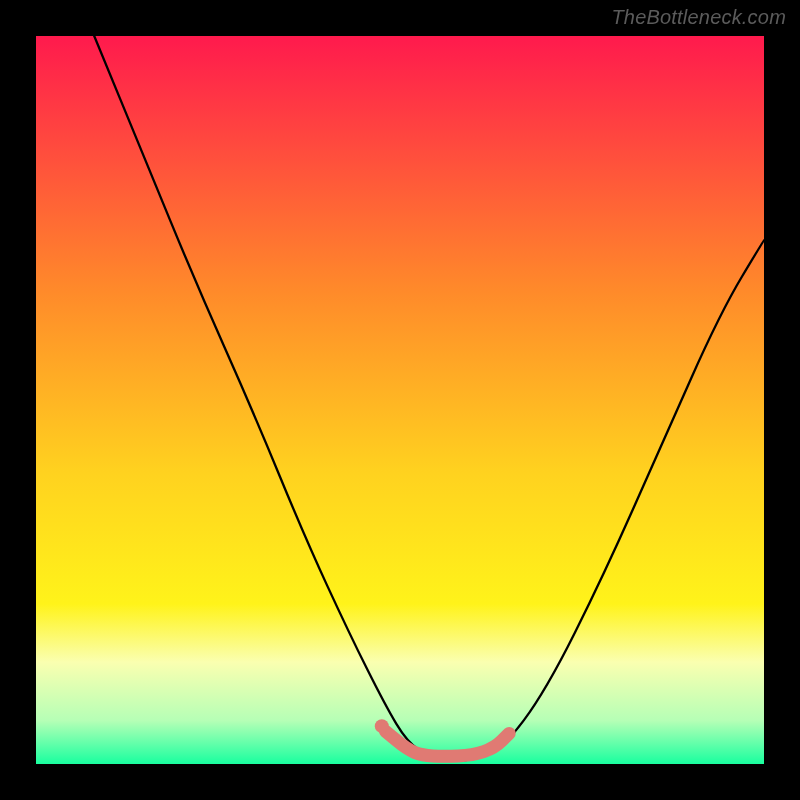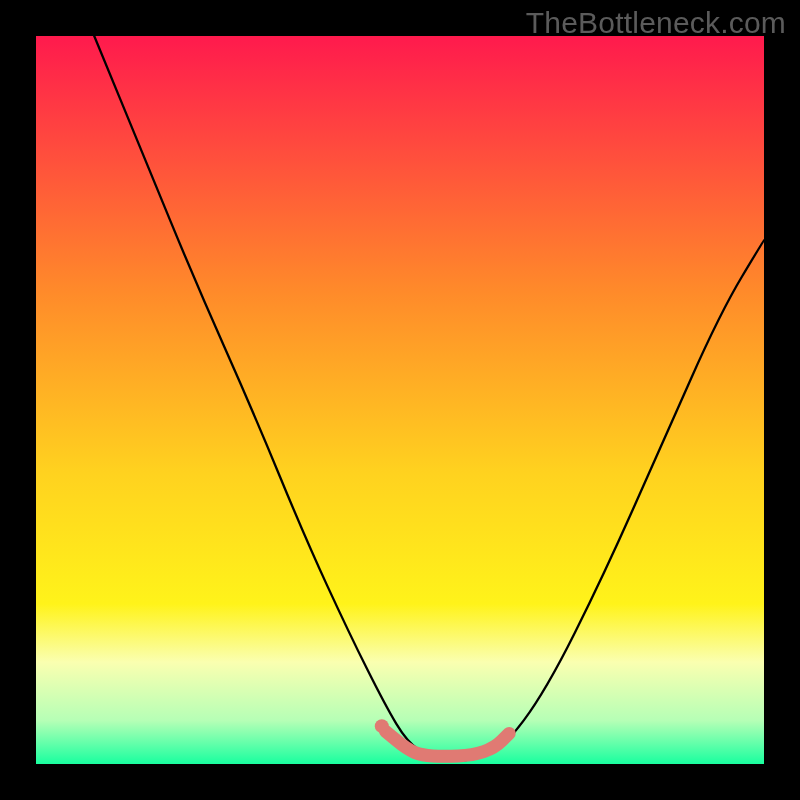--- a/index.html
+++ b/index.html
@@ -28,25 +28,26 @@
   .plot-area svg {
     display: block;
     width: 728px;
     height: 728px;
   }
   .watermark {
     position: absolute;
     top: 6px;
     right: 14px;
     color: #5b5b5b;
-    font-size: 30px;
+    font-size: 20px;
     font-weight: 400;
     letter-spacing: 0.2px;
     pointer-events: none;
     user-select: none;
+    font-style: italic;
   }
 </style>
 </head>
 <body>
 
 <div class="frame">
 
   <div class="watermark">TheBottleneck.com</div>
 
   <div class="plot-area">

